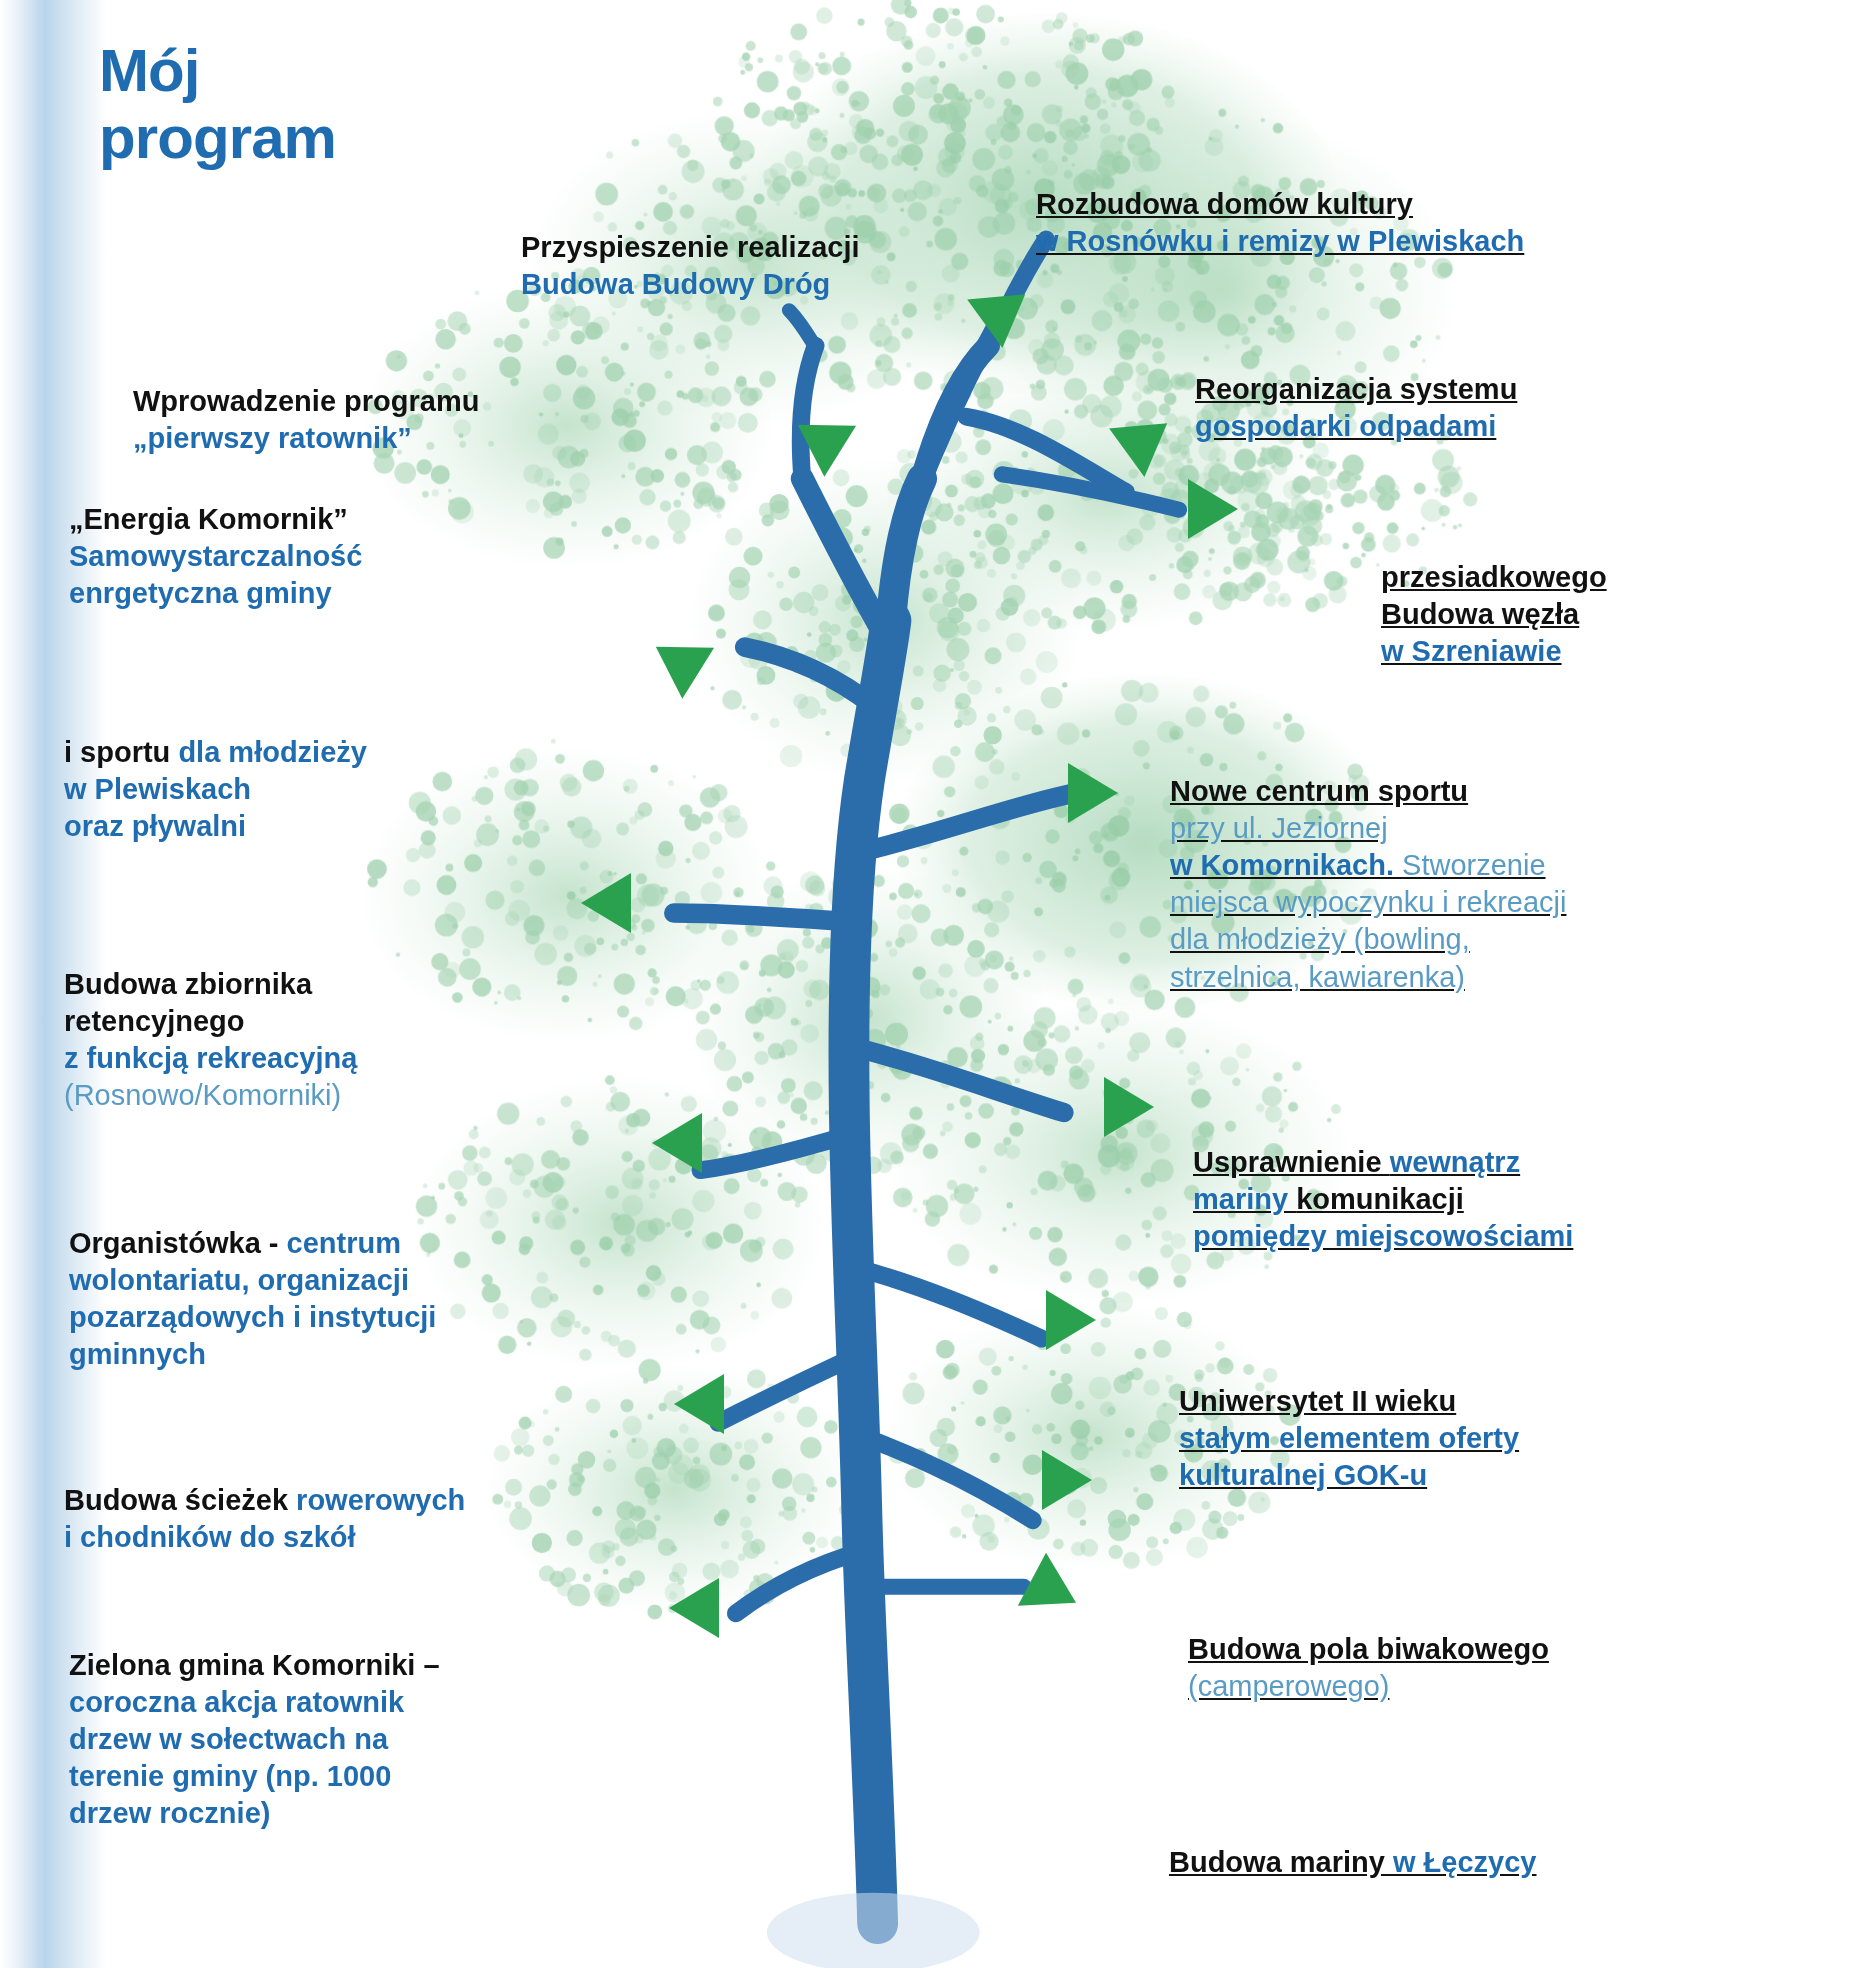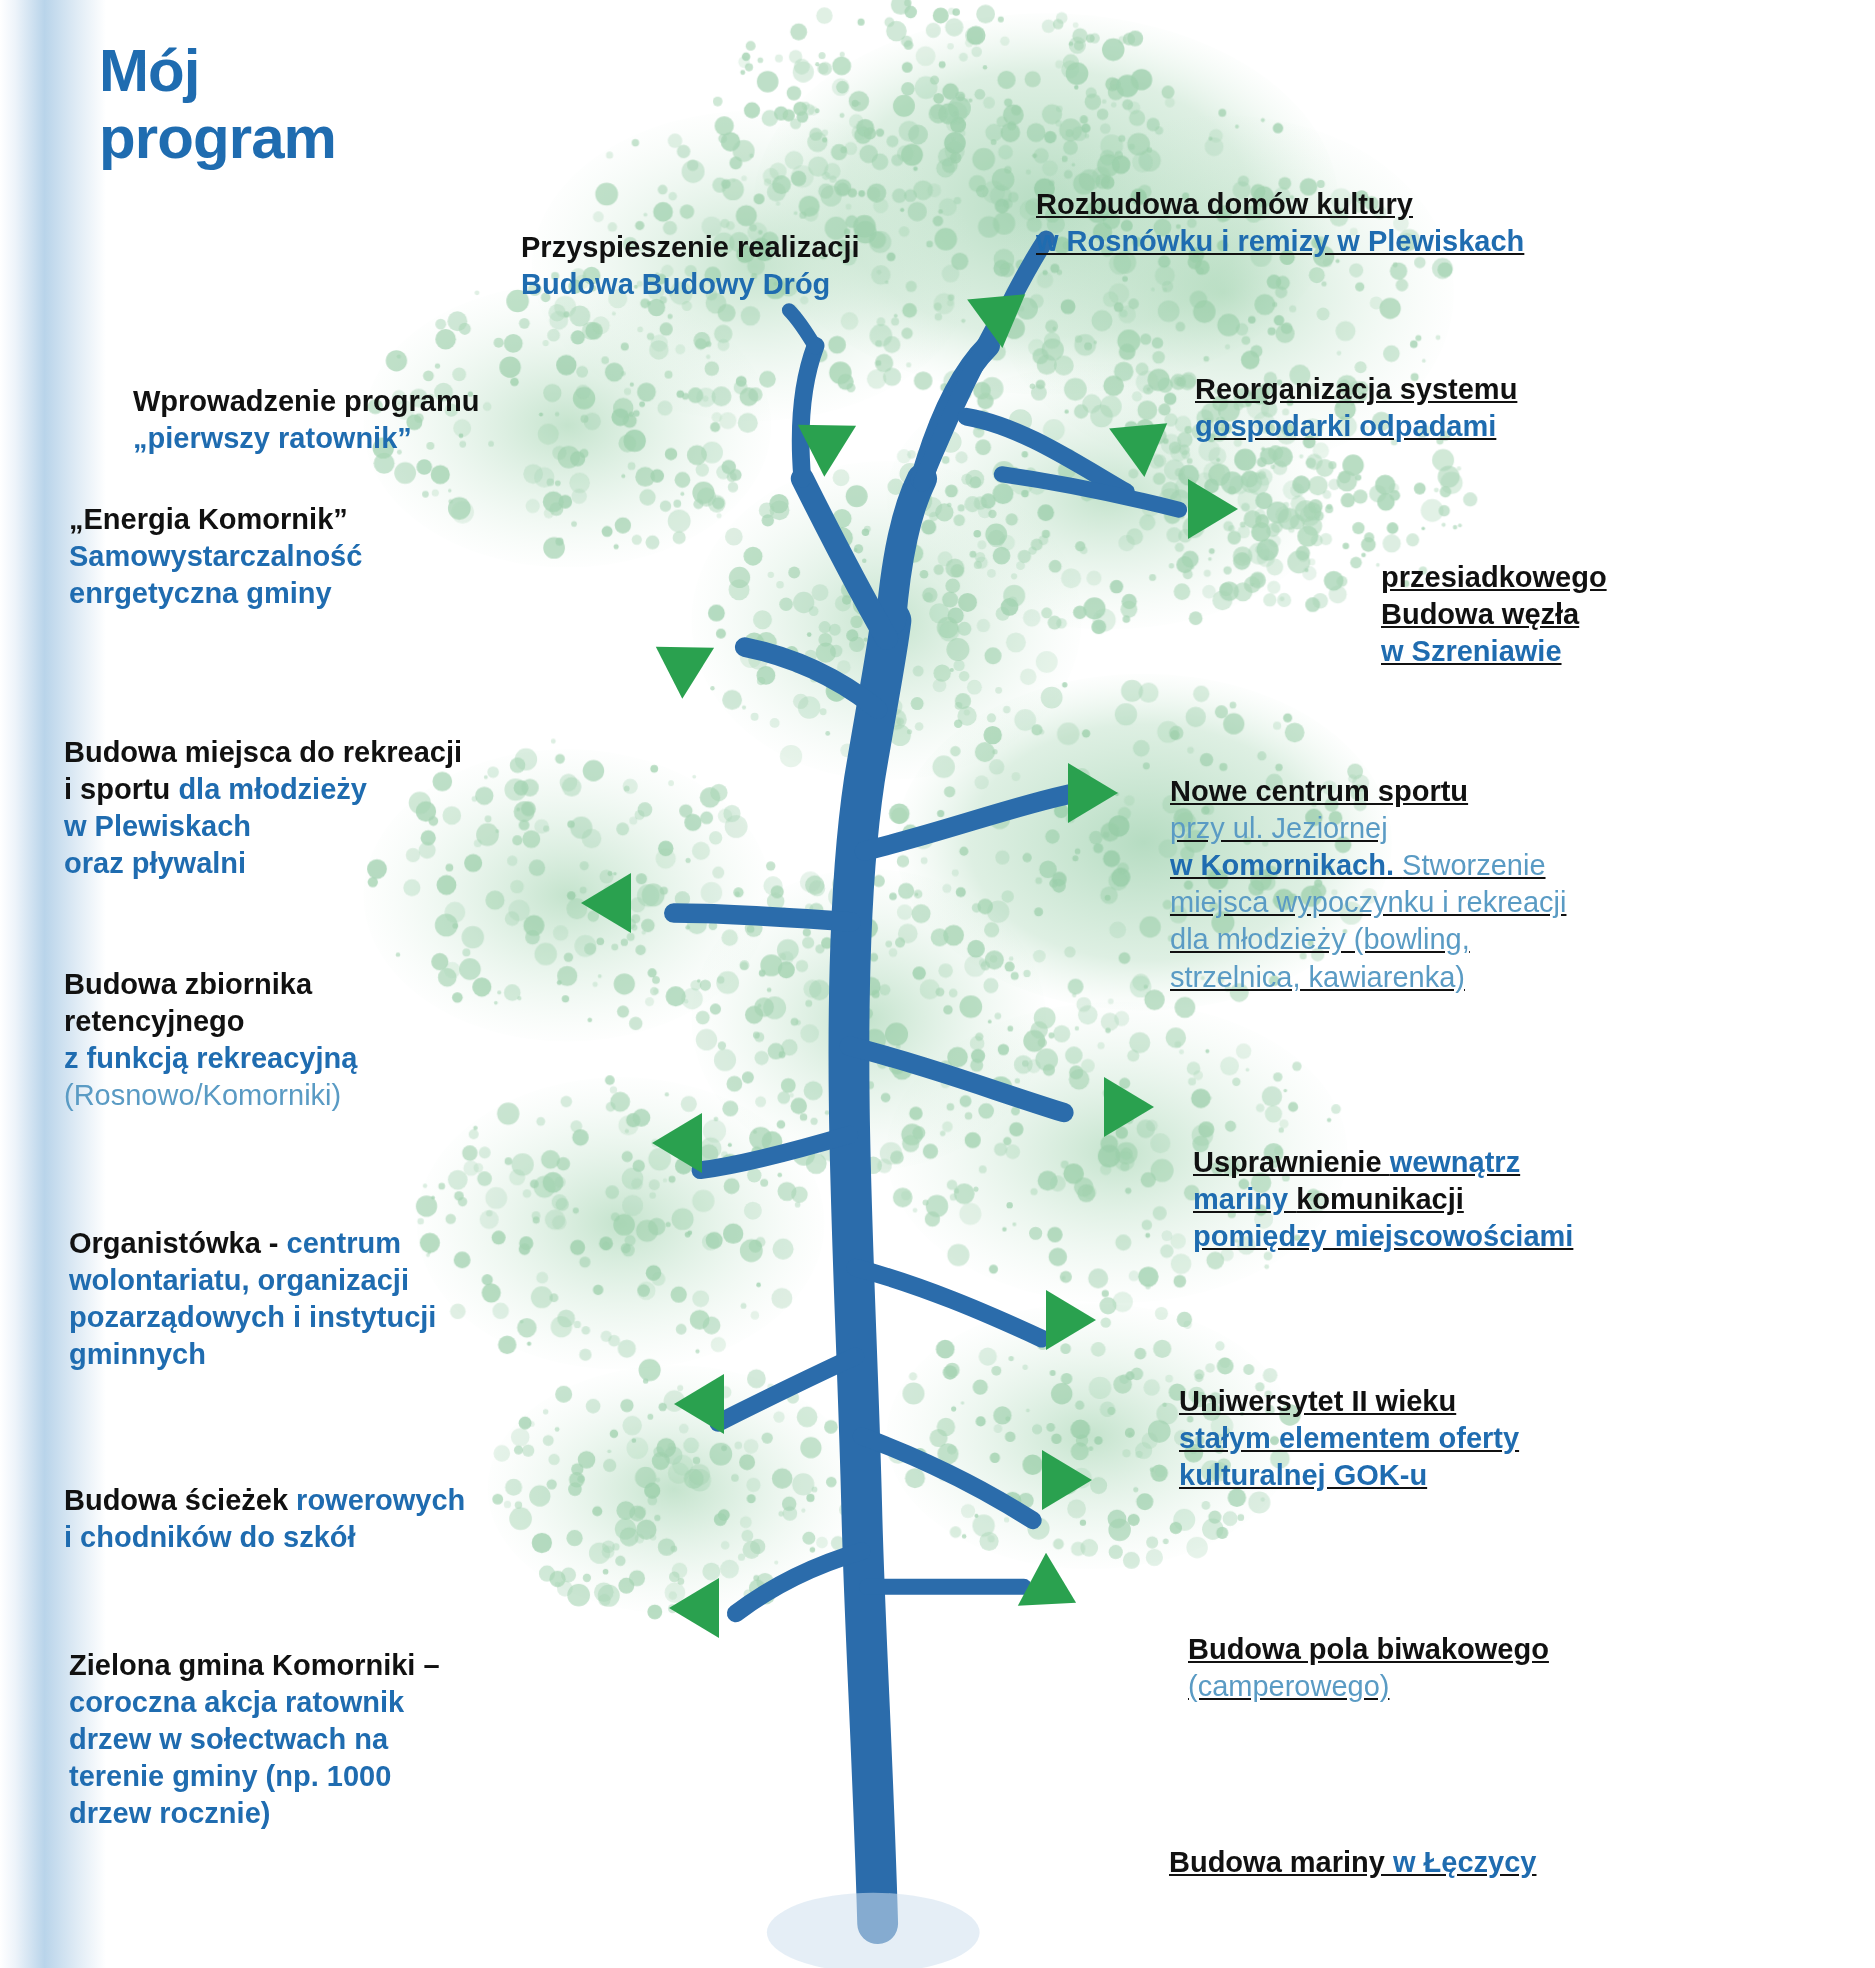--- a/index.html
+++ b/index.html
@@ -2452,21 +2452,20 @@
   <div><span class="blue">„pierwszy ratownik”</span></div>
 </div>
 
 <div class="label left" style="left:69px; top:501px; width:532px;">
   <div><span class="black">„Energia Komornik”</span></div>
   <div><span class="blue">Samowystarczalność</span></div>
   <div><span class="blue">enrgetyczna gminy</span></div>
 </div>
 
 <div class="label left" style="left:64px; top:734px; width:603px;">
-  <div><span class="black">Budowa miejsca do rekreacji</span></div>
   <div><span class="black">i sportu </span><span class="blue">dla młodzieży</span></div>
   <div><span class="blue">w Plewiskach</span></div>
   <div><span class="blue">oraz pływalni</span></div>
 </div>
 
 <div class="label left" style="left:64px; top:966px; width:567px;">
   <div><span class="black">Budowa zbiornika</span></div>
   <div><span class="black">retencyjnego</span></div>
   <div><span class="blue">z funkcją rekreacyjną</span></div>
   <div><span class="teal">(Rosnowo/Komorniki)</span></div>

